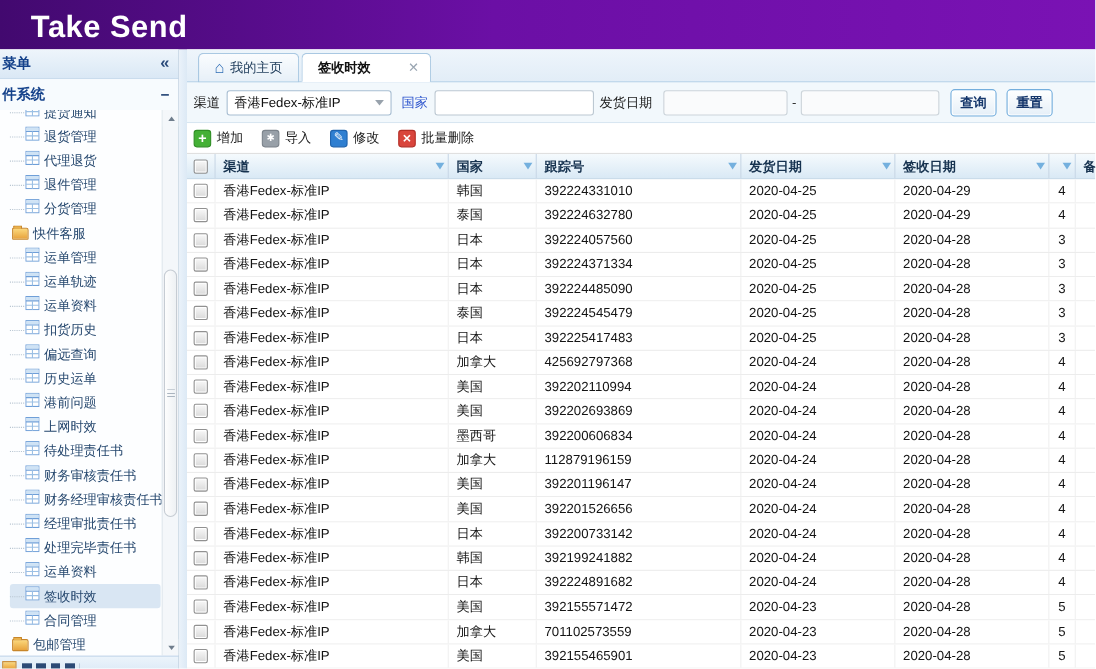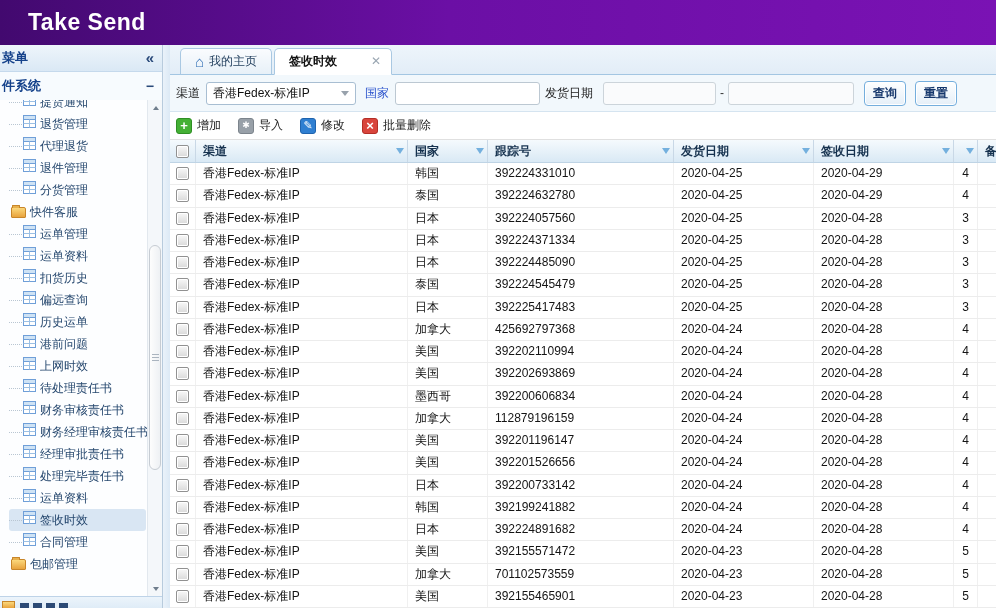--- a/index.html
+++ b/index.html
@@ -2,21 +2,21 @@
 <html style="--banner_left: #42096f; --banner_mid: #6b0fa5; --banner_right: #7a12b4; --accent_blue: #15428b; --country_label: #2a52cc; --selected_item_bg: #d9e6f3; --icon_add: #44b035; --icon_import: #98a0a8; --icon_edit: #2f7fd1; --icon_delete: #d9453c;"><head>
 <meta charset="utf-8">
 <style>
   * { margin:0; padding:0; box-sizing:border-box; }
   html,body { background:#fff; }
   body { font-family:"Liberation Sans","DejaVu Sans",sans-serif; font-size:12px; color:#1a1a1a; }
   .app { position:relative; width:996px; height:608px; overflow:hidden; background:#fff; }
 
   
   .banner { height:45px; background:linear-gradient(90deg, var(--banner_left,#42096f) 0%, var(--banner_mid,#6b0fa5) 45%, var(--banner_right,#7a12b4) 100%); }
-  .banner .app-title { color:#fff; font-size:23px; font-weight:bold; padding:9px 0 0 28px; letter-spacing:0.5px; }
+  .banner .app-title { color:#fff; font-size:28px; font-weight:bold; padding:9px 0 0 28px; letter-spacing:0.5px; }
 
   .body { display:flex; height:563px; }
 
   
   .sidebar { width:163px; display:flex; flex-direction:column; background:#fdfeff; border-right:1px solid #b8cbdd; }
   .panel-header { height:27px; line-height:26px; background:linear-gradient(#eef5fb,#dae8f5); border-bottom:1px solid #c5d9ec;
                   color:var(--accent_blue,#15428b); font-weight:bold; font-size:13px; padding:0 8px 0 2px; display:flex; justify-content:space-between; align-items:center; }
   .collapse-icon { font-size:15px; font-weight:bold; color:#2a4a7a; cursor:pointer; }
   .section-header { height:28px; line-height:28px; background:#f7fbfe; color:var(--accent_blue,#15428b); font-weight:bold; font-size:13px;
                     padding:0 8px 0 2px; display:flex; justify-content:space-between; align-items:center; }
@@ -224,20 +224,34 @@
     <span class="tree-leaf-icon">
       <svg width="13" height="13" viewBox="0 0 13 13">
                   <rect x="0.5" y="0.5" width="12" height="12" fill="#ffffff" stroke="#6f9fd8"></rect>
                   <rect x="1" y="1" width="11" height="3" fill="#cfe3f5"></rect>
                   <line x1="0.5" y1="4.5" x2="12.5" y2="4.5" stroke="#6f9fd8"></line>
                   <line x1="0.5" y1="8.5" x2="12.5" y2="8.5" stroke="#9cc0e4"></line>
                   <line x1="6.5" y1="4.5" x2="6.5" y2="12.5" stroke="#9cc0e4"></line>
                 </svg>
     </span>
 
+    <span class="tree-label">运单轨迹</span>
+  </div>
+            <div class="tree-item leaf">
+    <span class="dots"></span>
+    <span class="tree-leaf-icon">
+      <svg width="13" height="13" viewBox="0 0 13 13">
+                  <rect x="0.5" y="0.5" width="12" height="12" fill="#ffffff" stroke="#6f9fd8"></rect>
+                  <rect x="1" y="1" width="11" height="3" fill="#cfe3f5"></rect>
+                  <line x1="0.5" y1="4.5" x2="12.5" y2="4.5" stroke="#6f9fd8"></line>
+                  <line x1="0.5" y1="8.5" x2="12.5" y2="8.5" stroke="#9cc0e4"></line>
+                  <line x1="6.5" y1="4.5" x2="6.5" y2="12.5" stroke="#9cc0e4"></line>
+                </svg>
+    </span>
+
     <span class="tree-label">运单资料</span>
   </div>
             <div class="tree-item leaf">
     <span class="dots"></span>
     <span class="tree-leaf-icon">
       <svg width="13" height="13" viewBox="0 0 13 13">
                   <rect x="0.5" y="0.5" width="12" height="12" fill="#ffffff" stroke="#6f9fd8"></rect>
                   <rect x="1" y="1" width="11" height="3" fill="#cfe3f5"></rect>
                   <line x1="0.5" y1="4.5" x2="12.5" y2="4.5" stroke="#6f9fd8"></line>
                   <line x1="0.5" y1="8.5" x2="12.5" y2="8.5" stroke="#9cc0e4"></line>

